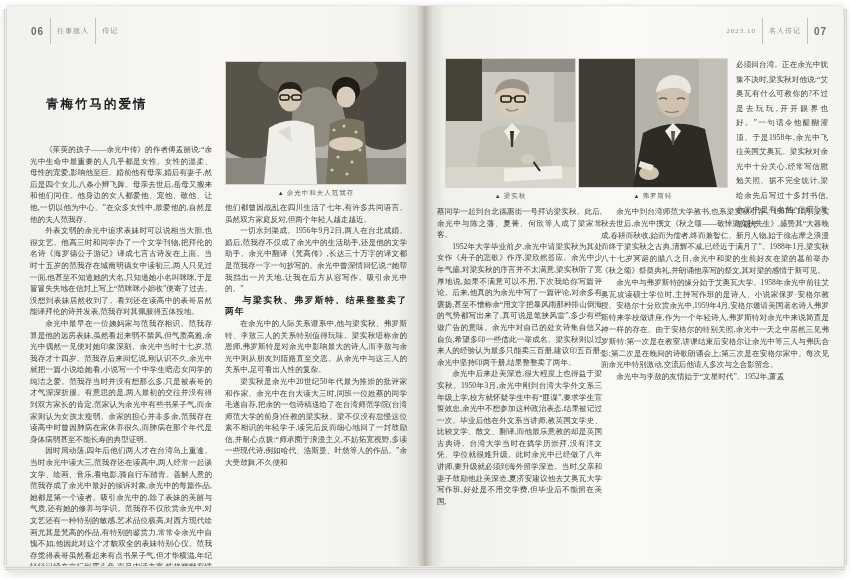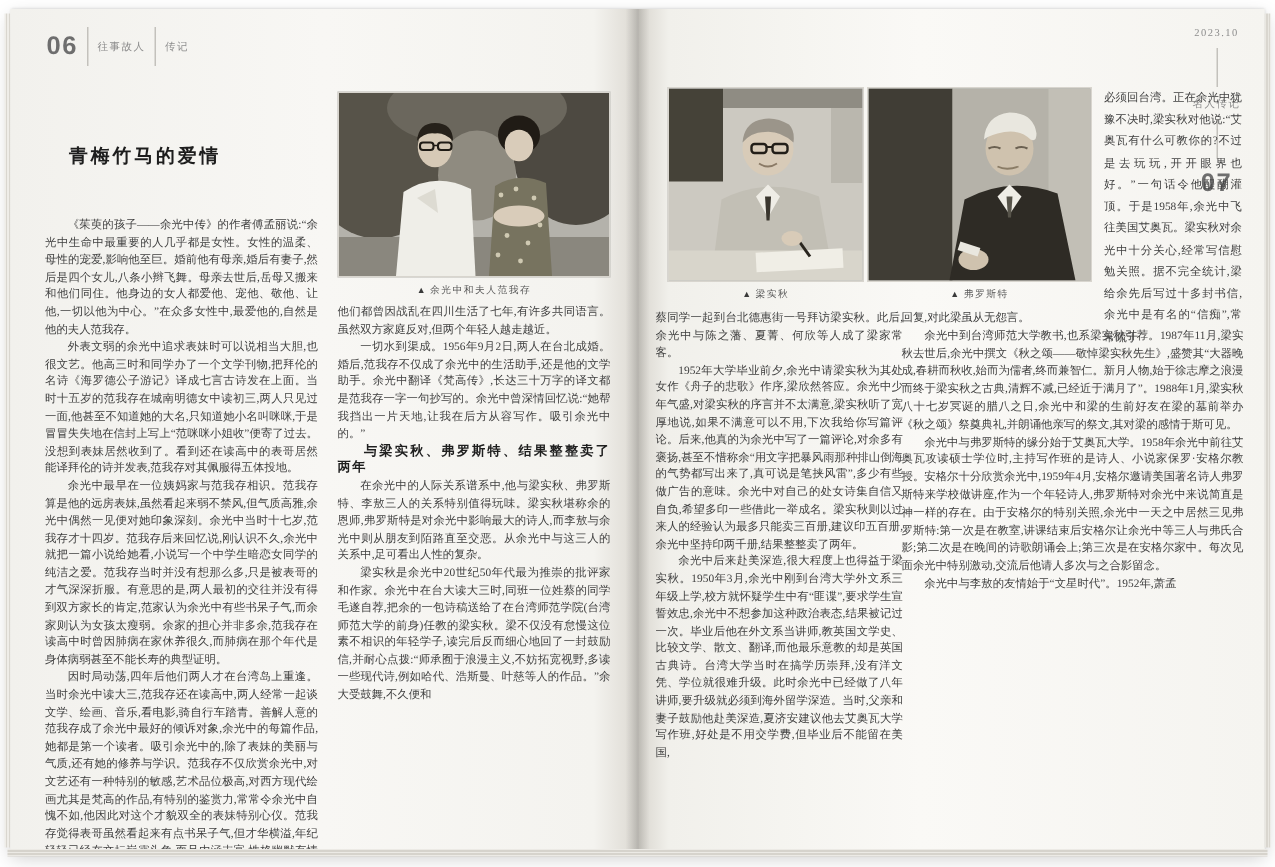--- a/index.html
+++ b/index.html
@@ -14,22 +14,22 @@
   .edge-r{position:absolute;right:-4px;top:3px;width:4px;height:556px;
           background:repeating-linear-gradient(to right,#e9e7e1 0 1px,#d9d6cf 1px 2px);}
   .page{position:absolute;top:0;height:100%;width:418px;overflow:hidden;}
   .page-left{left:0;background:linear-gradient(to right,#f2f1ed 0%,#f8f7f4 50%,#f4f3ef 93%,#dcd9d2 100%);}
   .page-right{right:0;background:linear-gradient(to left,#f5f4f0 0%,#faf9f6 55%,#f1f0eb 95%,#d8d5ce 100%);}
   .spine{position:absolute;left:410px;top:0;width:16px;height:100%;
          background:linear-gradient(to right,rgba(0,0,0,0) 0%,rgba(0,0,0,.14) 45%,rgba(0,0,0,.18) 50%,rgba(0,0,0,.12) 58%,rgba(0,0,0,0) 100%);}
   
   .hdr{position:absolute;top:12px;display:flex;align-items:center;gap:6px;color:#8a8a8a;}
   .hdr-left{left:24px;}
-  .hdr-right{right:16px;flex-direction:column;}
-  .pagenum{font-size:17px;font-weight:bold;color:#6e6e6e;font-family:"Liberation Sans",sans-serif;letter-spacing:1px;}
+  .hdr-right{right:16px;}
+  .pagenum{font-size:10px;font-weight:bold;color:#6e6e6e;font-family:"Liberation Sans",sans-serif;letter-spacing:1px;}
   .hdr-small{font-size:7px;color:#8d8d8d;letter-spacing:1px;}
   .vrule{display:inline-block;width:1px;height:26px;background:#c3c1bc;}
   
   .title{position:absolute;left:23px;top:74px;font-size:12.5px;font-weight:bold;color:#1d1d1d;letter-spacing:2px;margin:16px;}
   .col{position:absolute;text-align:justify;color:#3f3f3f;font-size:7.6px;line-height:11.6px;overflow:hidden;}
   .col p{margin:0;text-indent:2em;}
   .col p.cont{text-indent:0;}
   .subhead{font-size:8.8px;font-weight:bold;color:#1f1f1f;margin:11px 0 9px 0;text-indent:0;letter-spacing:1px;}
   .col-l1{left:23px;top:90px;width:182px;height:472px;margin-top:48px;}
   .col-l2{left:218px;top:196px;width:182px;height:330px;}
@@ -178,21 +178,20 @@
         <p class="cont">必须回台湾。正在余光中犹豫不决时,梁实秋对他说:“艾奥瓦有什么可教你的?不过是去玩玩,开开眼界也好。”一句话令他醍醐灌顶。于是1958年,余光中飞往美国艾奥瓦。梁实秋对余光中十分关心,经常写信慰勉关照。据不完全统计,梁给余先后写过十多封书信,余光中是有名的“信痴”,常常疏于</p>
       </div>
 
       <div class="col col-r1">
         <p class="cont">蔡同学一起到台北德惠街一号拜访梁实秋。此后,余光中与陈之藩、夏菁、何欣等人成了梁家常客。</p>
         <p>1952年大学毕业前夕,余光中请梁实秋为其处女作《舟子的悲歌》作序,梁欣然答应。余光中少年气盛,对梁实秋的序言并不太满意,梁实秋听了宽厚地说,如果不满意可以不用,下次我给你写篇评论。后来,他真的为余光中写了一篇评论,对余多有褒扬,甚至不惜称余“用文字把暴风雨那种排山倒海的气势都写出来了,真可说是笔挟风雷”,多少有些做广告的意味。余光中对自己的处女诗集自信又自负,希望多印一些借此一举成名。梁实秋则以过来人的经验认为最多只能卖三百册,建议印五百册,余光中坚持印两千册,结果整整卖了两年。</p>
         <p>余光中后来赴美深造,很大程度上也得益于梁实秋。1950年3月,余光中刚到台湾大学外文系三年级上学,校方就怀疑学生中有“匪谍”,要求学生宣誓效忠,余光中不想参加这种政治表态,结果被记过一次。毕业后他在外文系当讲师,教英国文学史、比较文学、散文、翻译,而他最乐意教的却是英国古典诗。台湾大学当时在搞学历崇拜,没有洋文凭、学位就很难升级。此时余光中已经做了八年讲师,要升级就必须到海外留学深造。当时,父亲和妻子鼓励他赴美深造,夏济安建议他去艾奥瓦大学写作班,好处是不用交学费,但毕业后不能留在美国,</p>
       </div>
 
       <div class="col col-r2">
-        <p class="cont">回复,对此梁虽从无怨言。</p>
         <p>余光中到台湾师范大学教书,也系梁实秋引荐。1987年11月,梁实秋去世后,余光中撰文《秋之颂——敬悼梁实秋先生》,盛赞其“大器晚成,春耕而秋收,始而为儒者,终而兼智仁。新月人物,始于徐志摩之浪漫而终于梁实秋之古典,清辉不减,已经近于满月了”。1988年1月,梁实秋八十七岁冥诞的腊八之日,余光中和梁的生前好友在梁的墓前举办《秋之颂》祭奠典礼,并朗诵他亲写的祭文,其对梁的感情于斯可见。</p>
         <p>余光中与弗罗斯特的缘分始于艾奥瓦大学。1958年余光中前往艾奥瓦攻读硕士学位时,主持写作班的是诗人、小说家保罗·安格尔教授。安格尔十分欣赏余光中,1959年4月,安格尔邀请美国著名诗人弗罗斯特来学校做讲座,作为一个年轻诗人,弗罗斯特对余光中来说简直是神一样的存在。由于安格尔的特别关照,余光中一天之中居然三见弗罗斯特:第一次是在教室,讲课结束后安格尔让余光中等三人与弗氏合影;第二次是在晚间的诗歌朗诵会上;第三次是在安格尔家中。每次见面余光中特别激动,交流后他请人多次与之合影留念。</p>
         <p>余光中与李敖的友情始于“文星时代”。1952年,萧孟</p>
       </div>
     </div>
 
     <div class="spine"></div>
   </div>
 </div>
 

